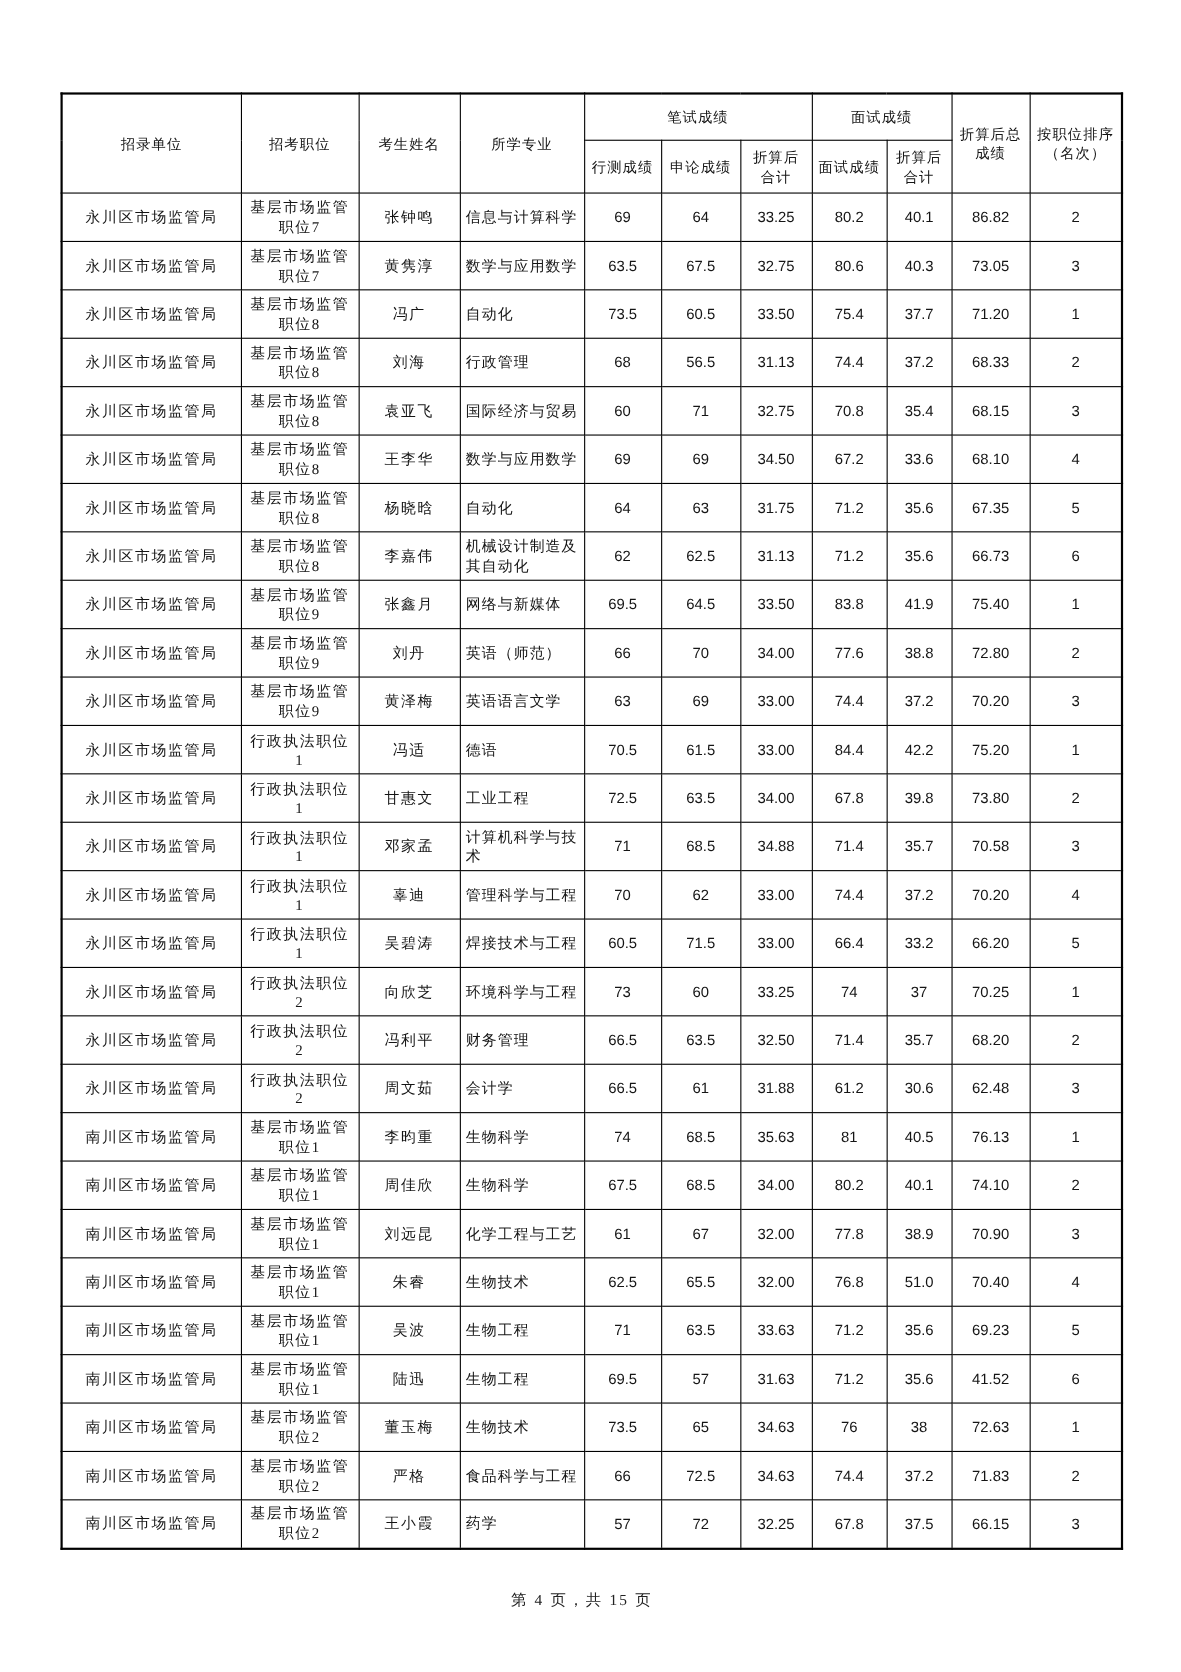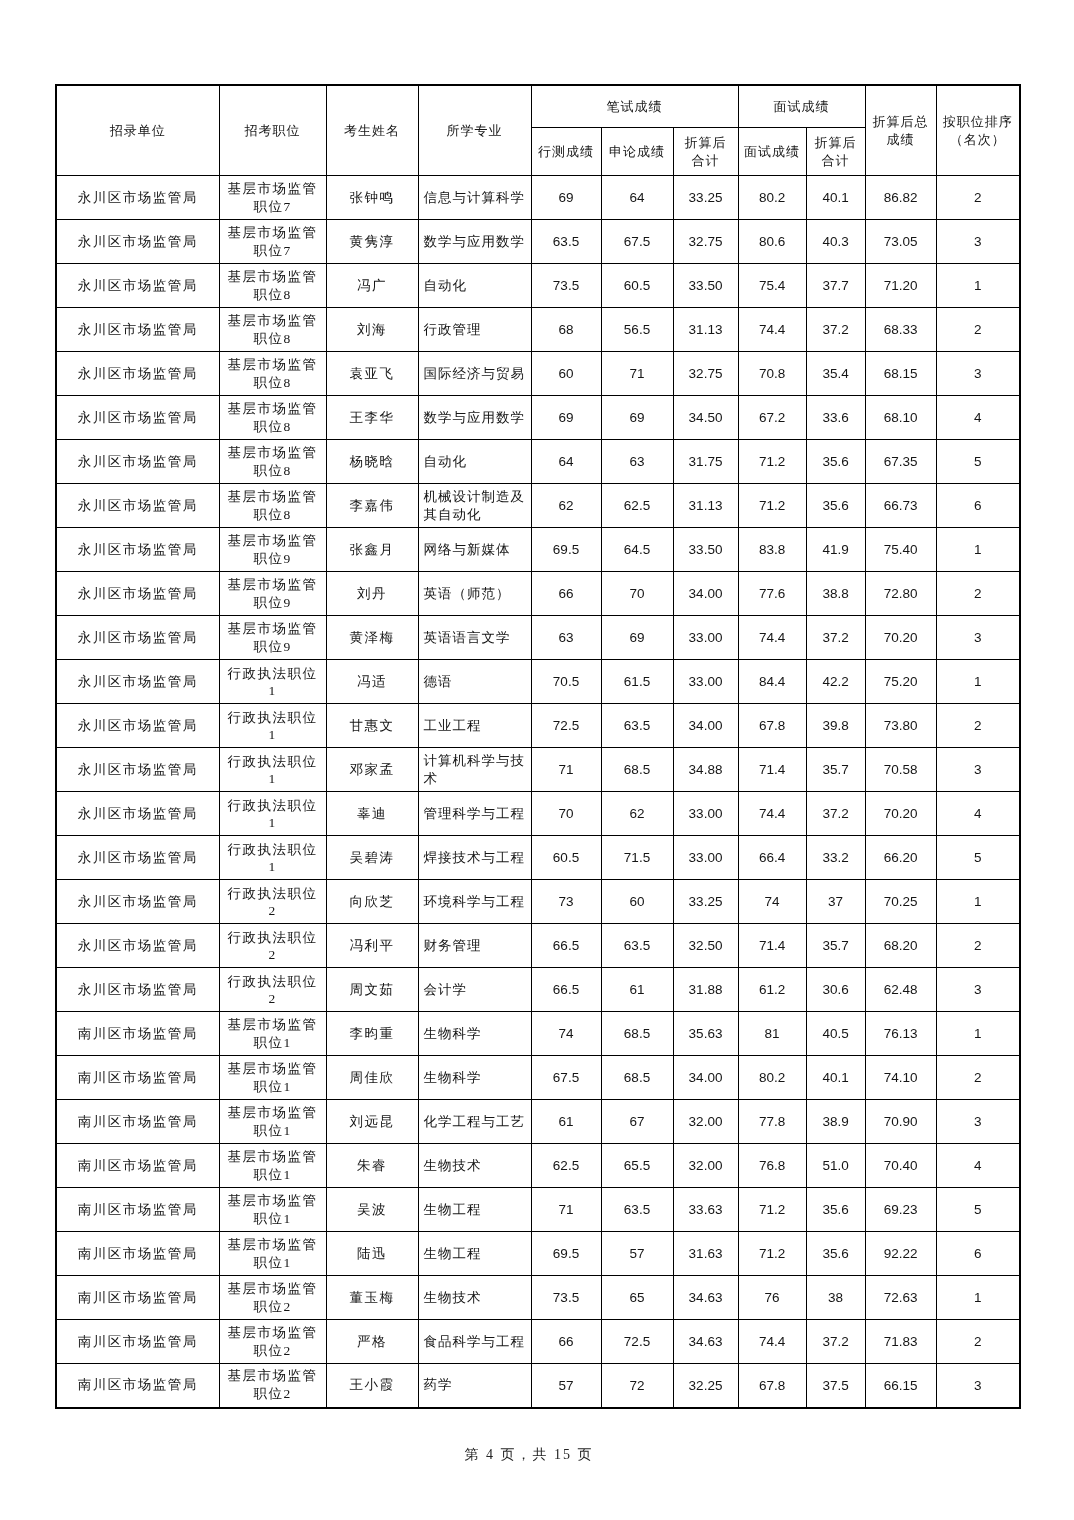--- a/index.html
+++ b/index.html
@@ -447,21 +447,21 @@
     <td class="txt">南川区市场监管局</td>
     <td class="txt">基层市场监管
 职位1</td>
     <td class="txt">陆迅</td>
     <td class="txt left">生物工程</td>
     <td class="num">69.5</td>
     <td class="num">57</td>
     <td class="num">31.63</td>
     <td class="num">71.2</td>
     <td class="num">35.6</td>
-    <td class="num">92.22</td>
+    <td class="num">41.52</td>
     <td class="num">6</td>
   </tr>
         <tr>
     <td class="txt">南川区市场监管局</td>
     <td class="txt">基层市场监管
 职位2</td>
     <td class="txt">董玉梅</td>
     <td class="txt left">生物技术</td>
     <td class="num">73.5</td>
     <td class="num">65</td>

